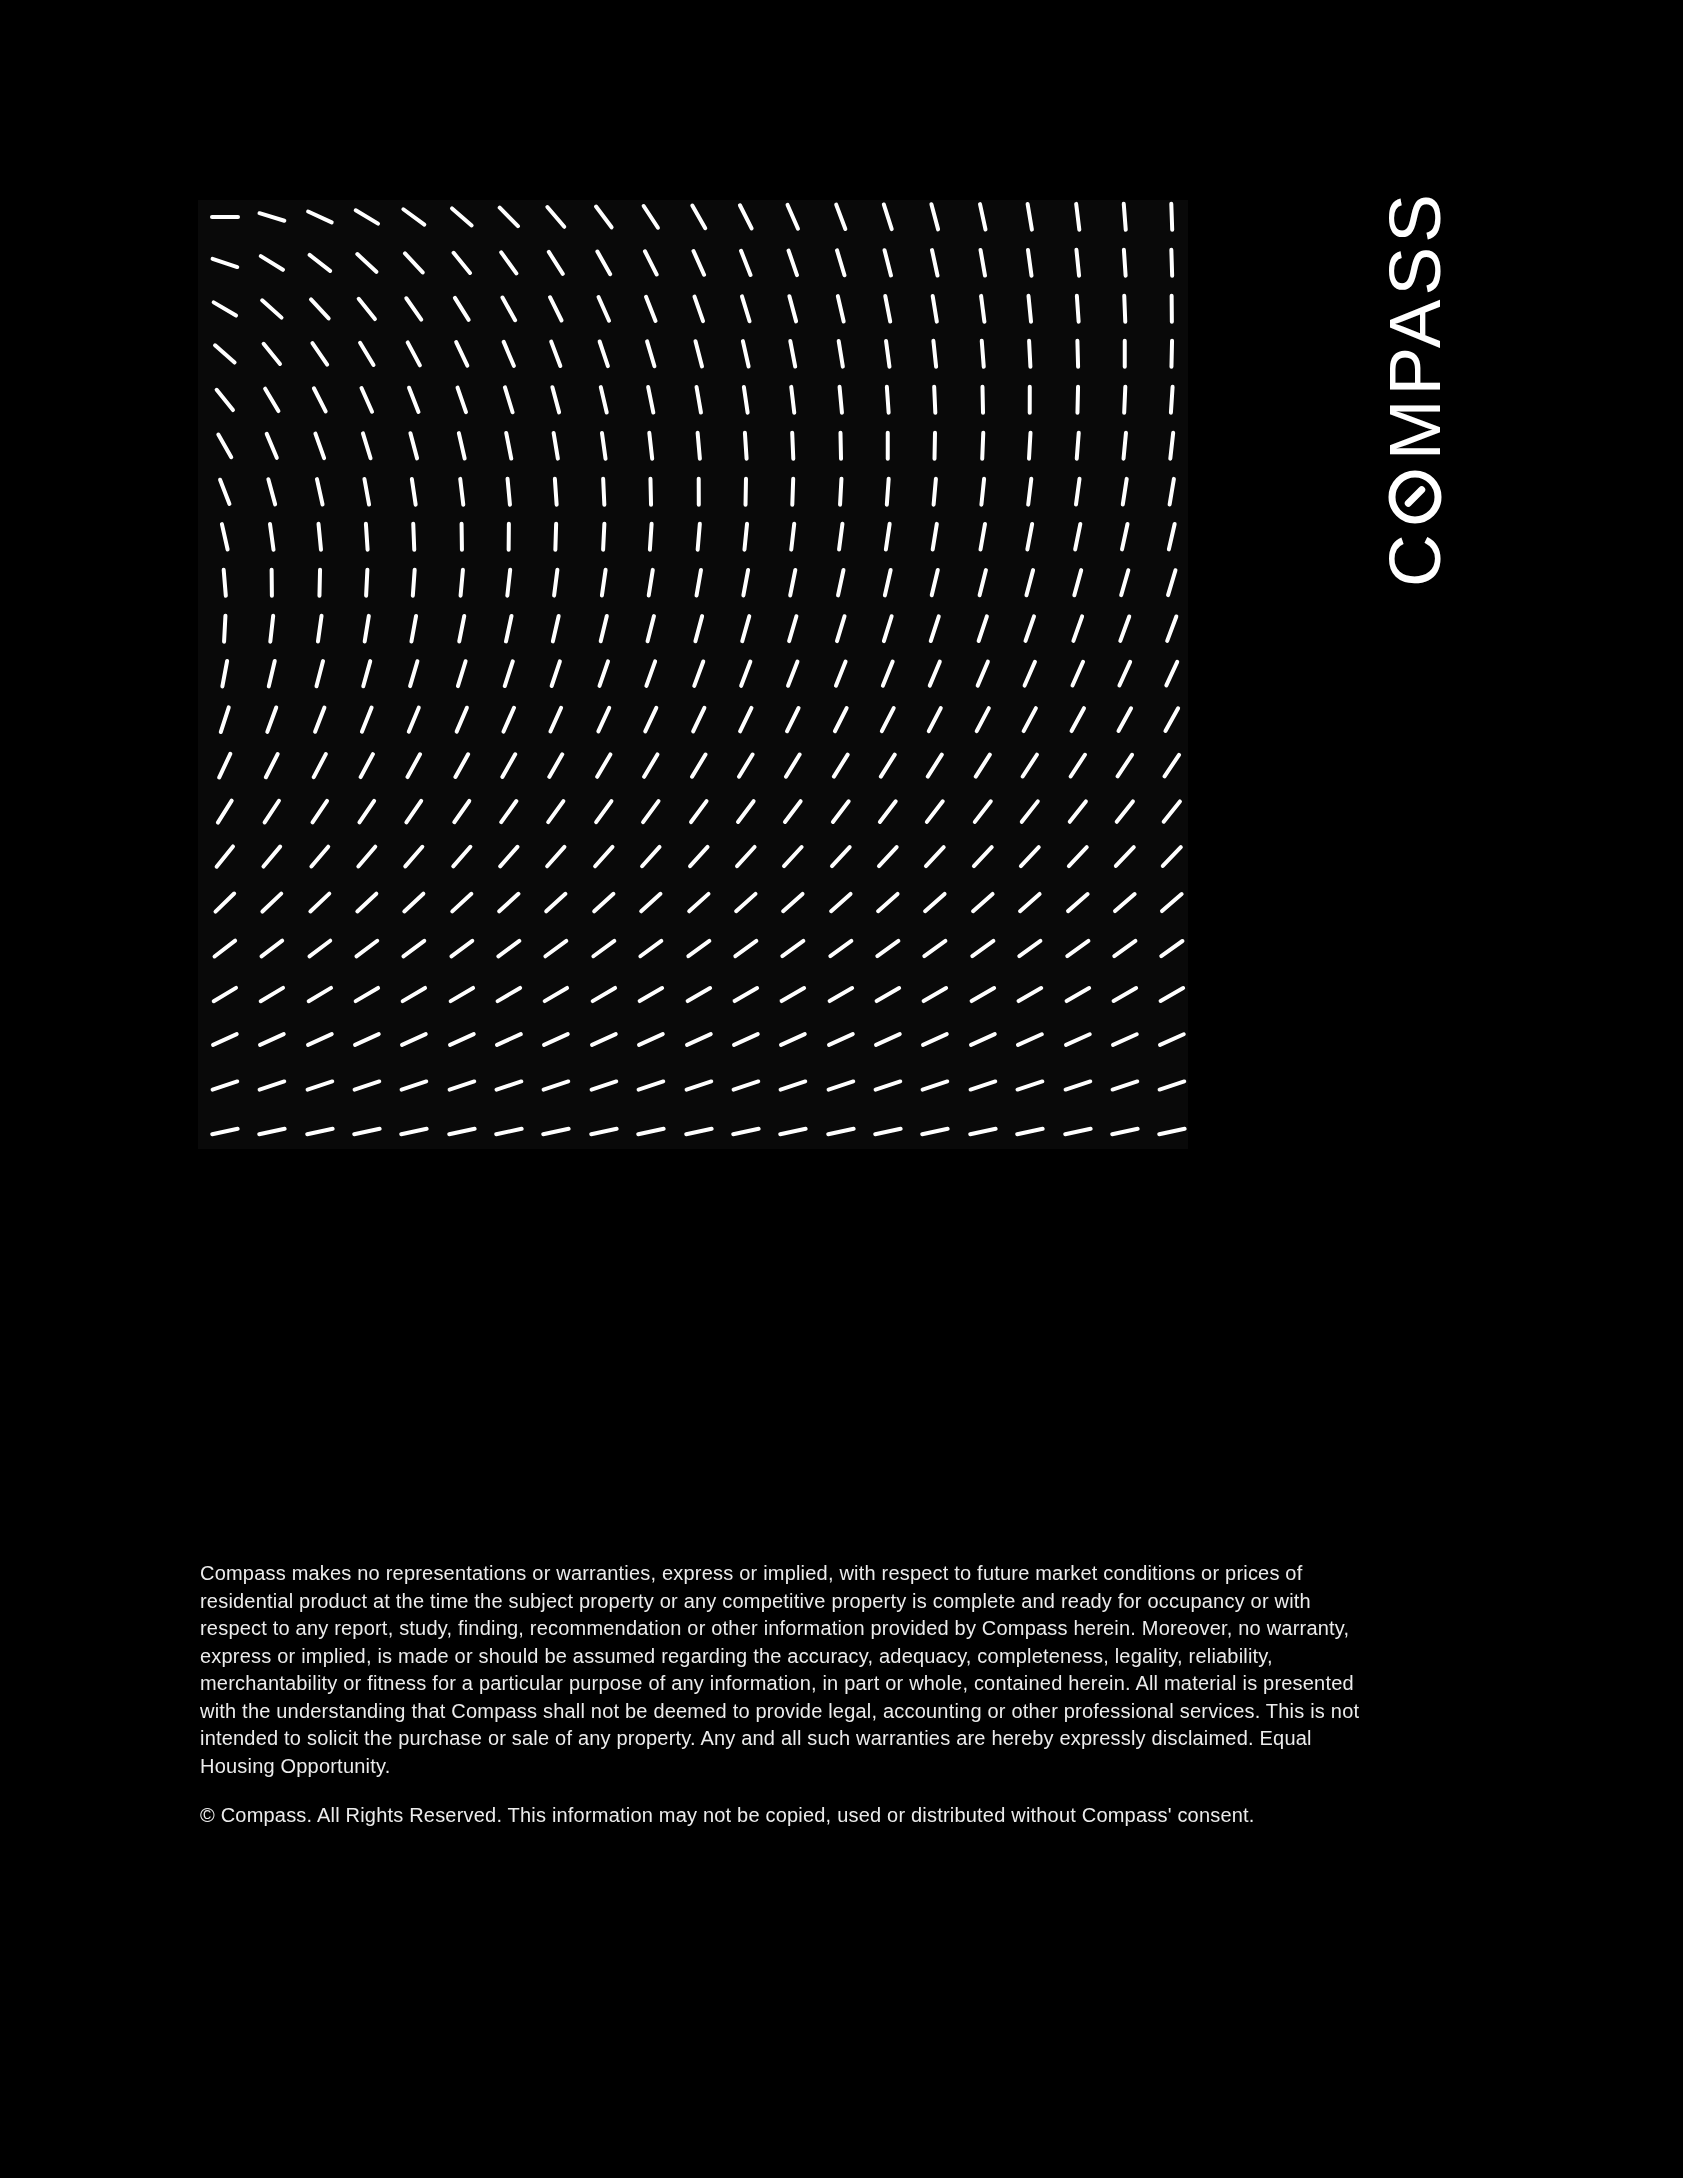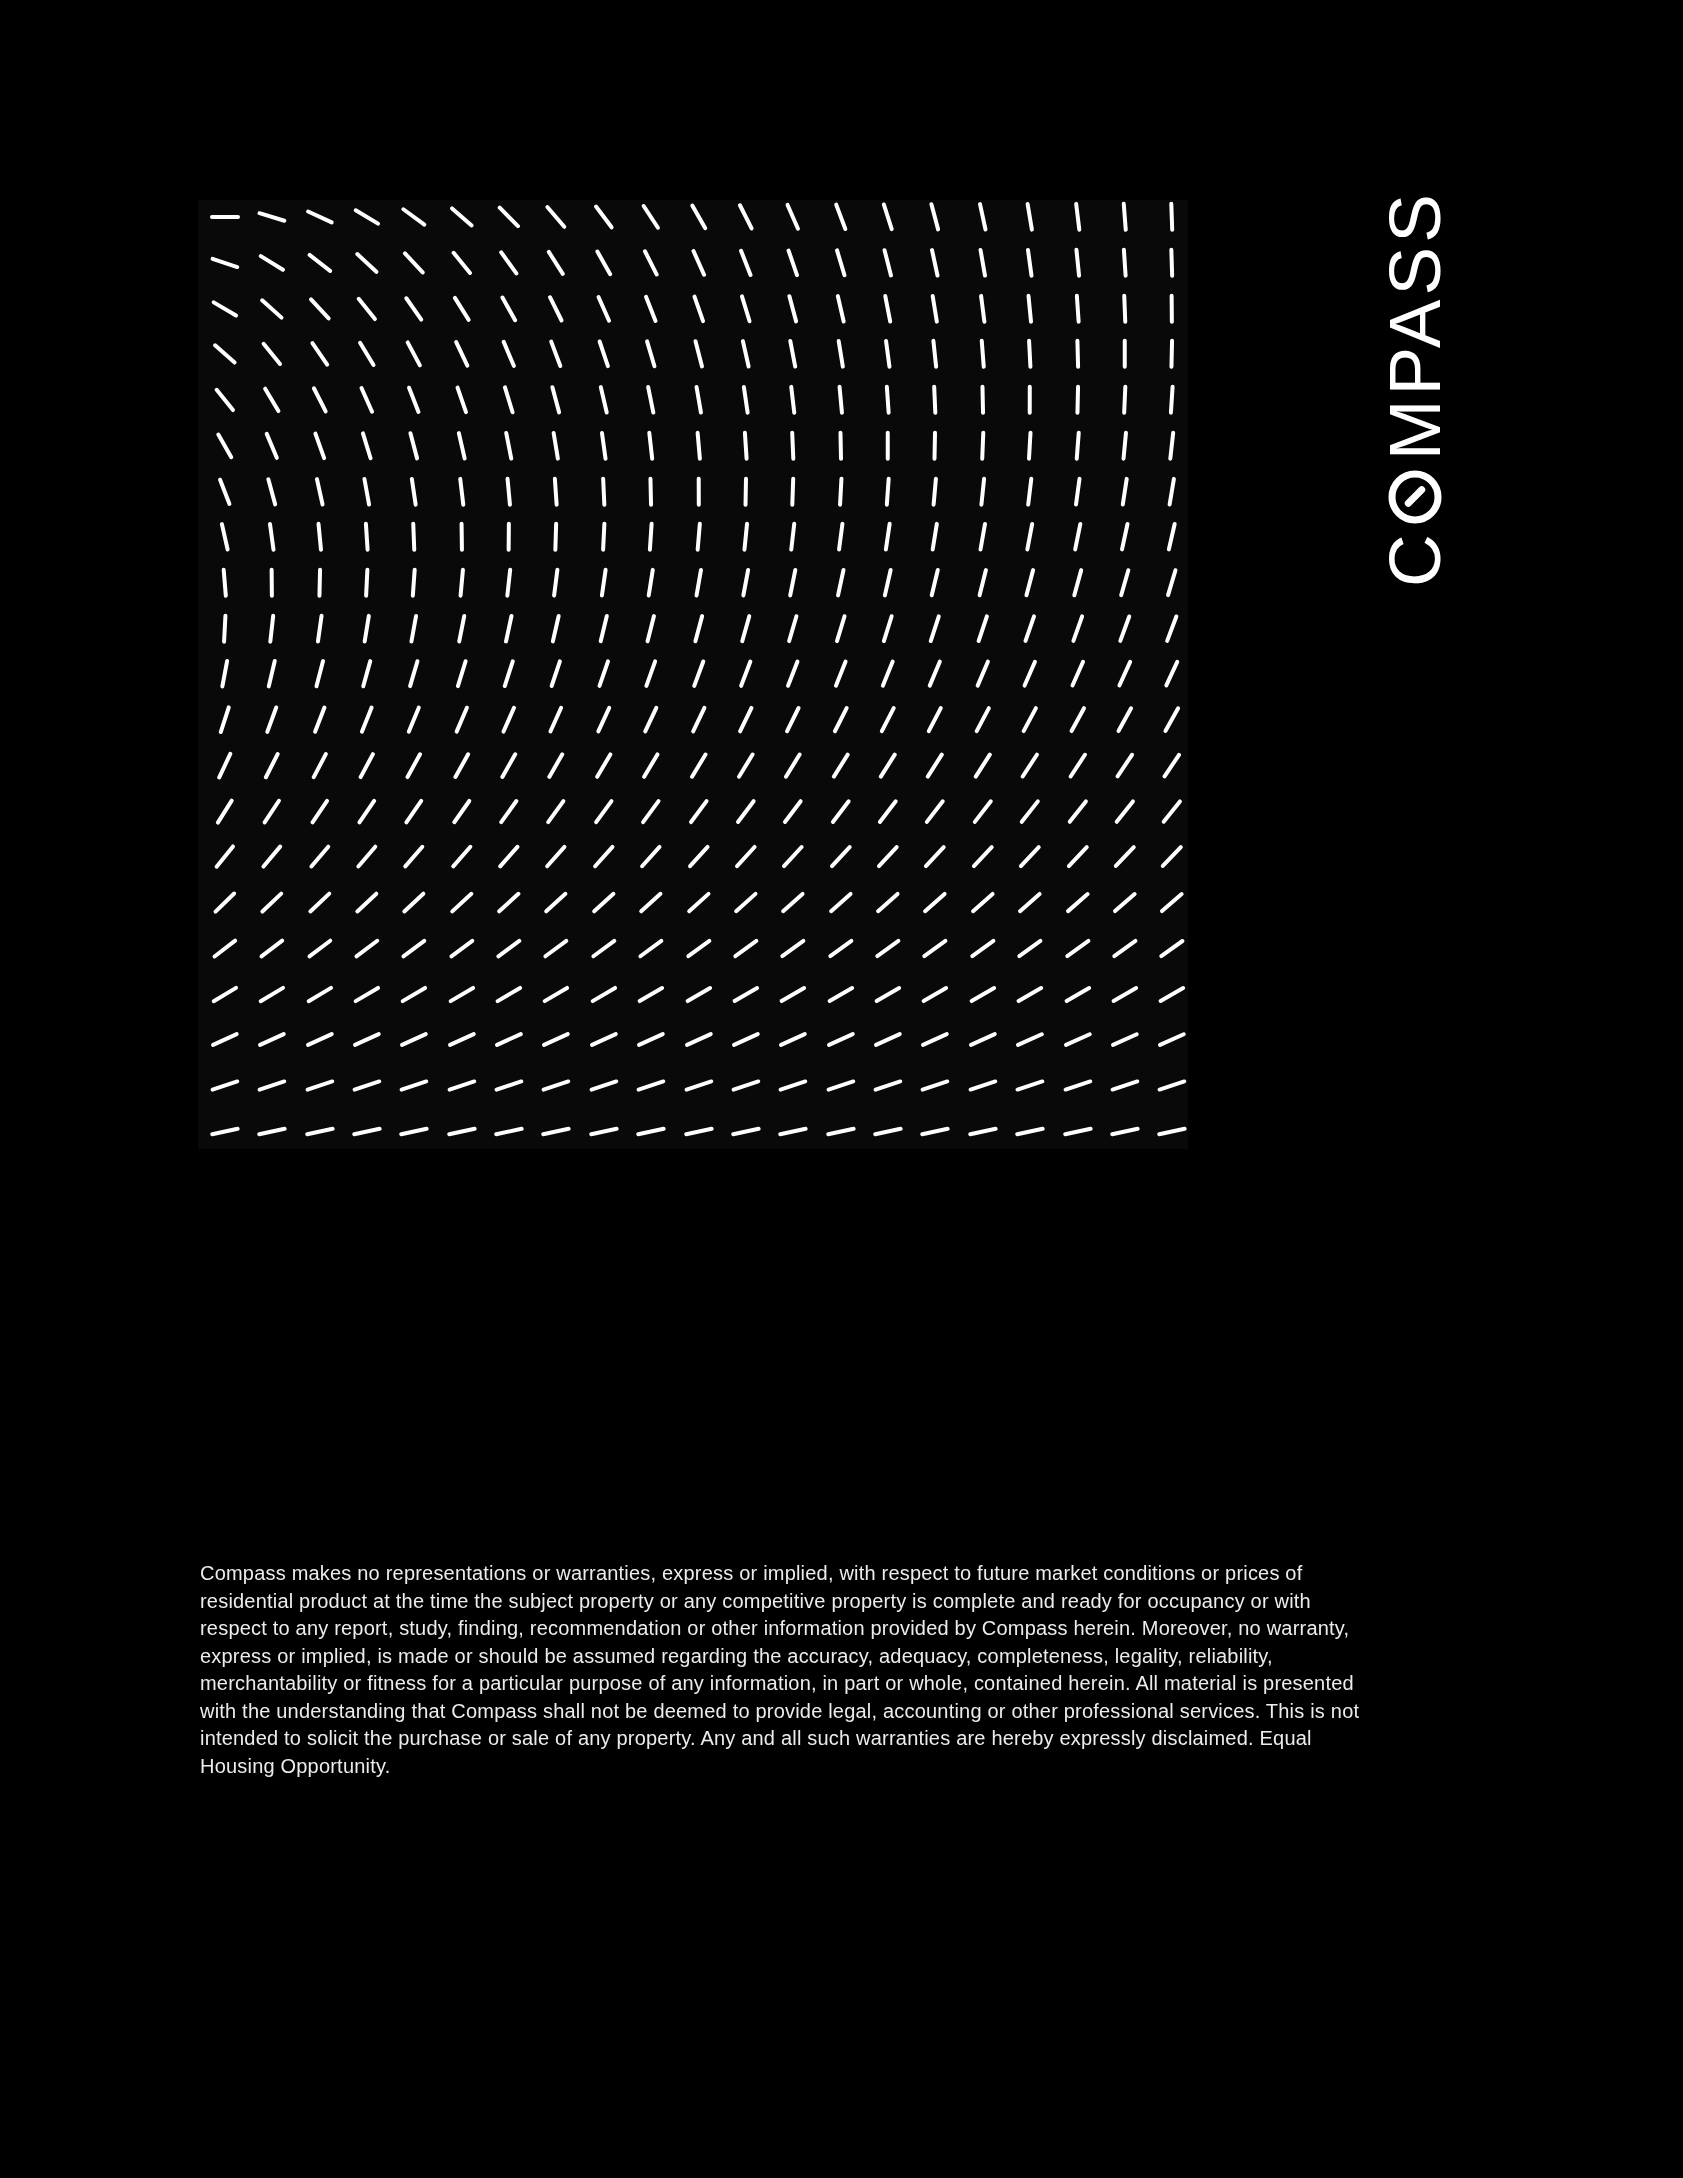--- a/index.html
+++ b/index.html
@@ -542,15 +542,16 @@
 
   <div class="disclaimer">Compass makes no representations or warranties, express or implied, with respect to future market conditions or prices of
 residential product at the time the subject property or any competitive property is complete and ready for occupancy or with
 respect to any report, study, finding, recommendation or other information provided by Compass herein. Moreover, no warranty,
 express or implied, is made or should be assumed regarding the accuracy, adequacy, completeness, legality, reliability,
 merchantability or fitness for a particular purpose of any information, in part or whole, contained herein. All material is presented
 with the understanding that Compass shall not be deemed to provide legal, accounting or other professional services. This is not
 intended to solicit the purchase or sale of any property. Any and all such warranties are hereby expressly disclaimed. Equal
 Housing Opportunity.</div>
 
+  <div class="copyright">© Compass. All Rights Reserved. This information may not be copied, used or distributed without Compass' consent.</div>
 
 </div>
 
 
 </body></html>

